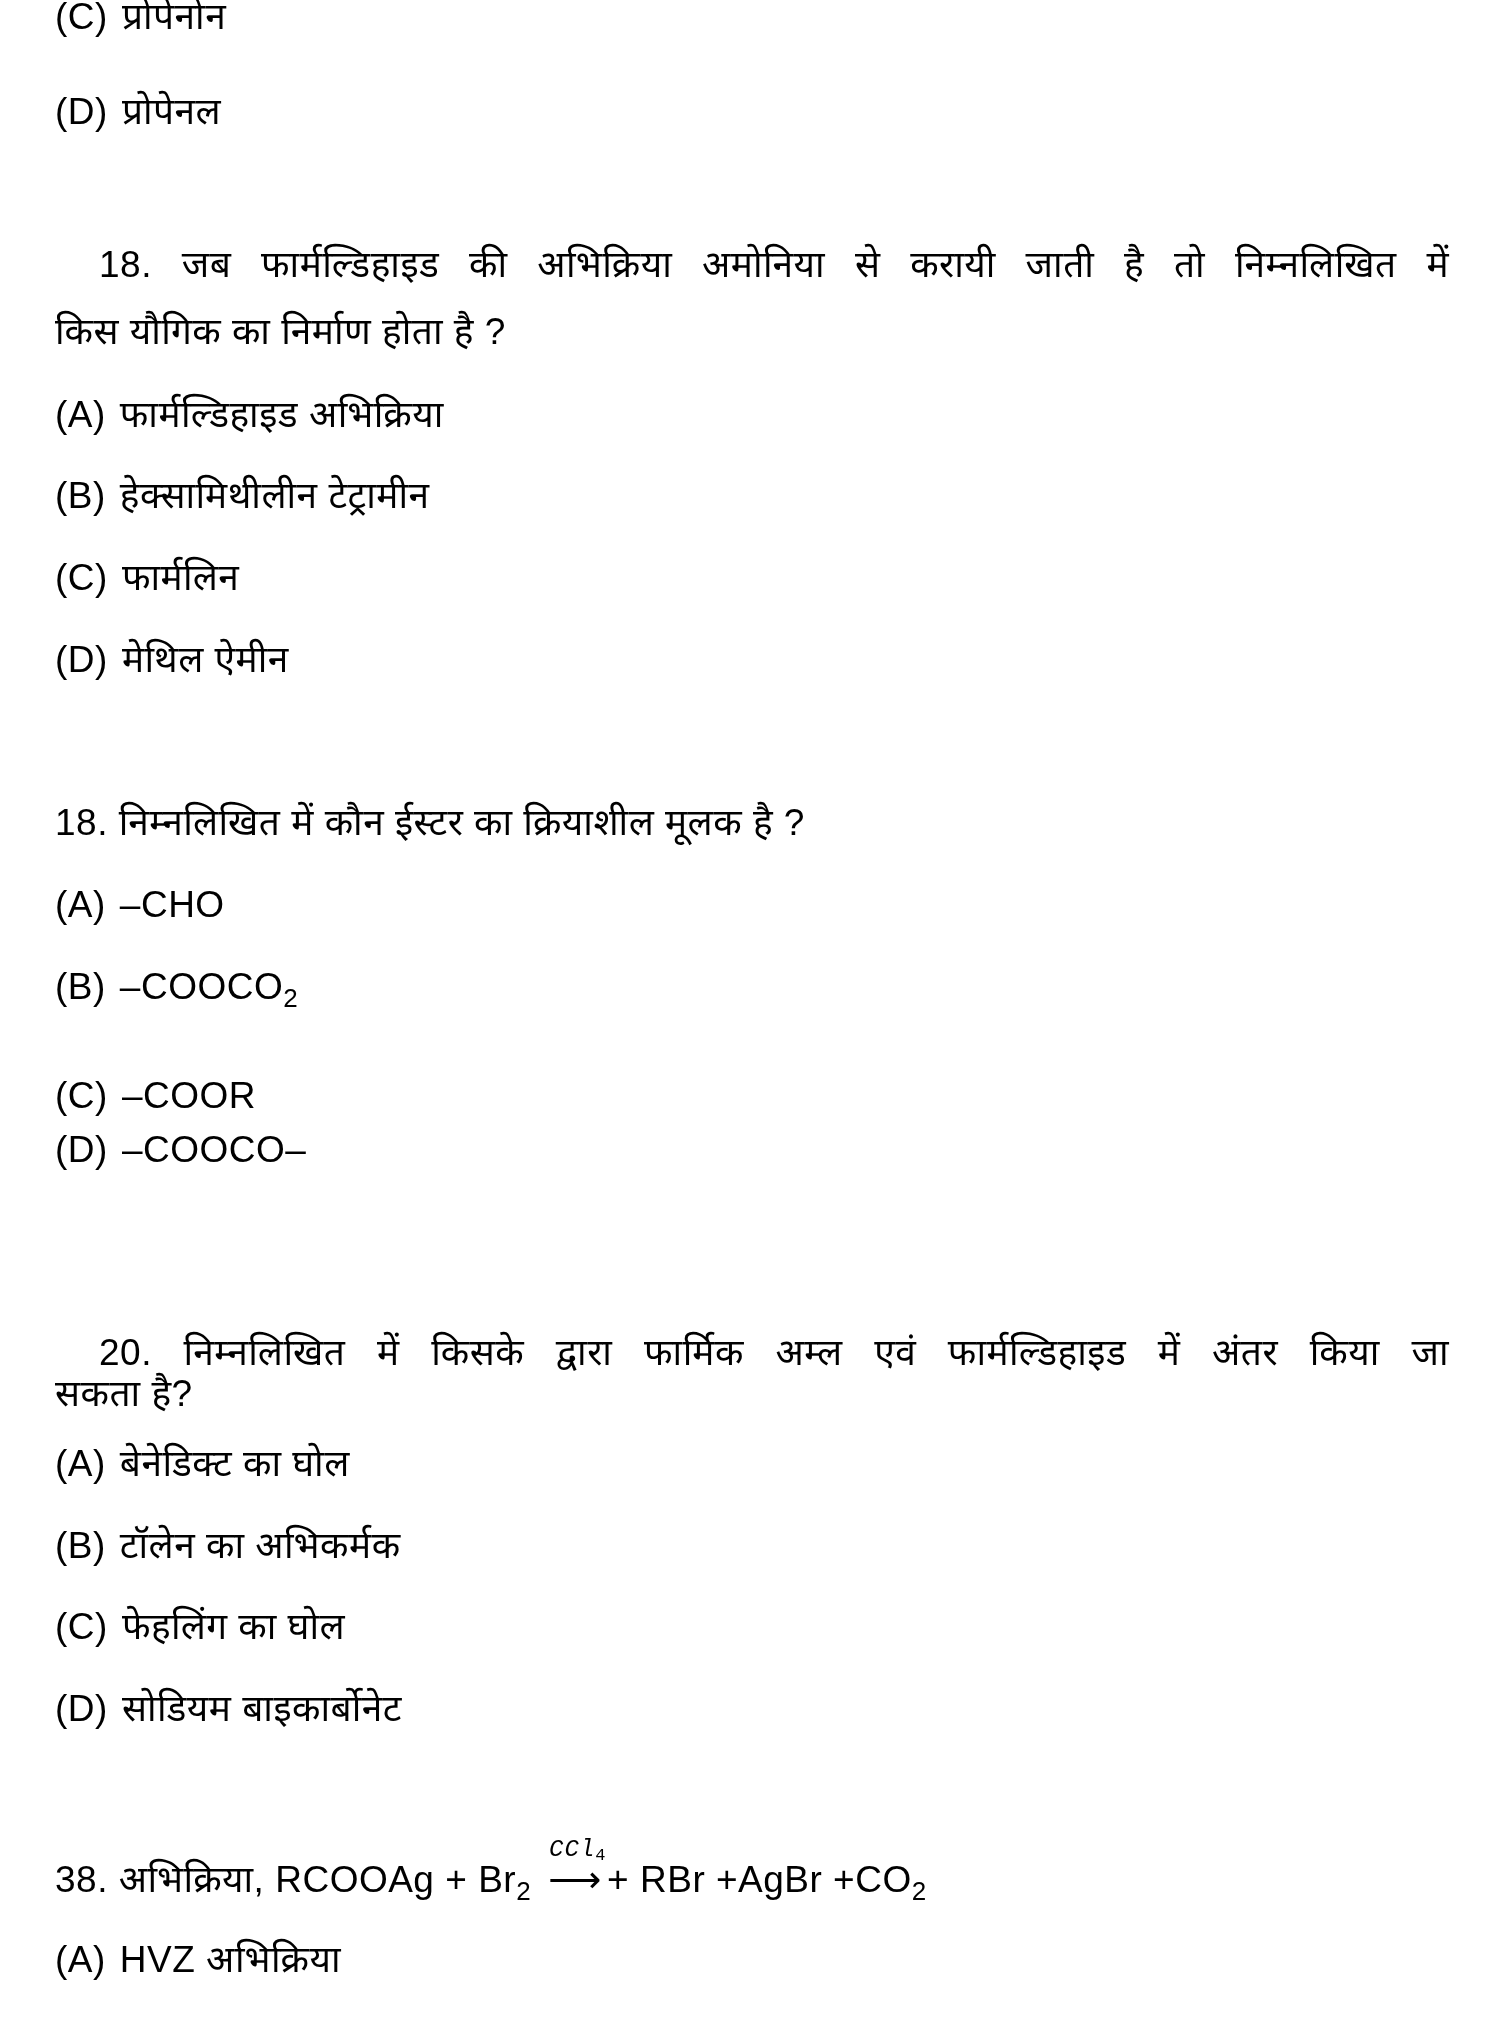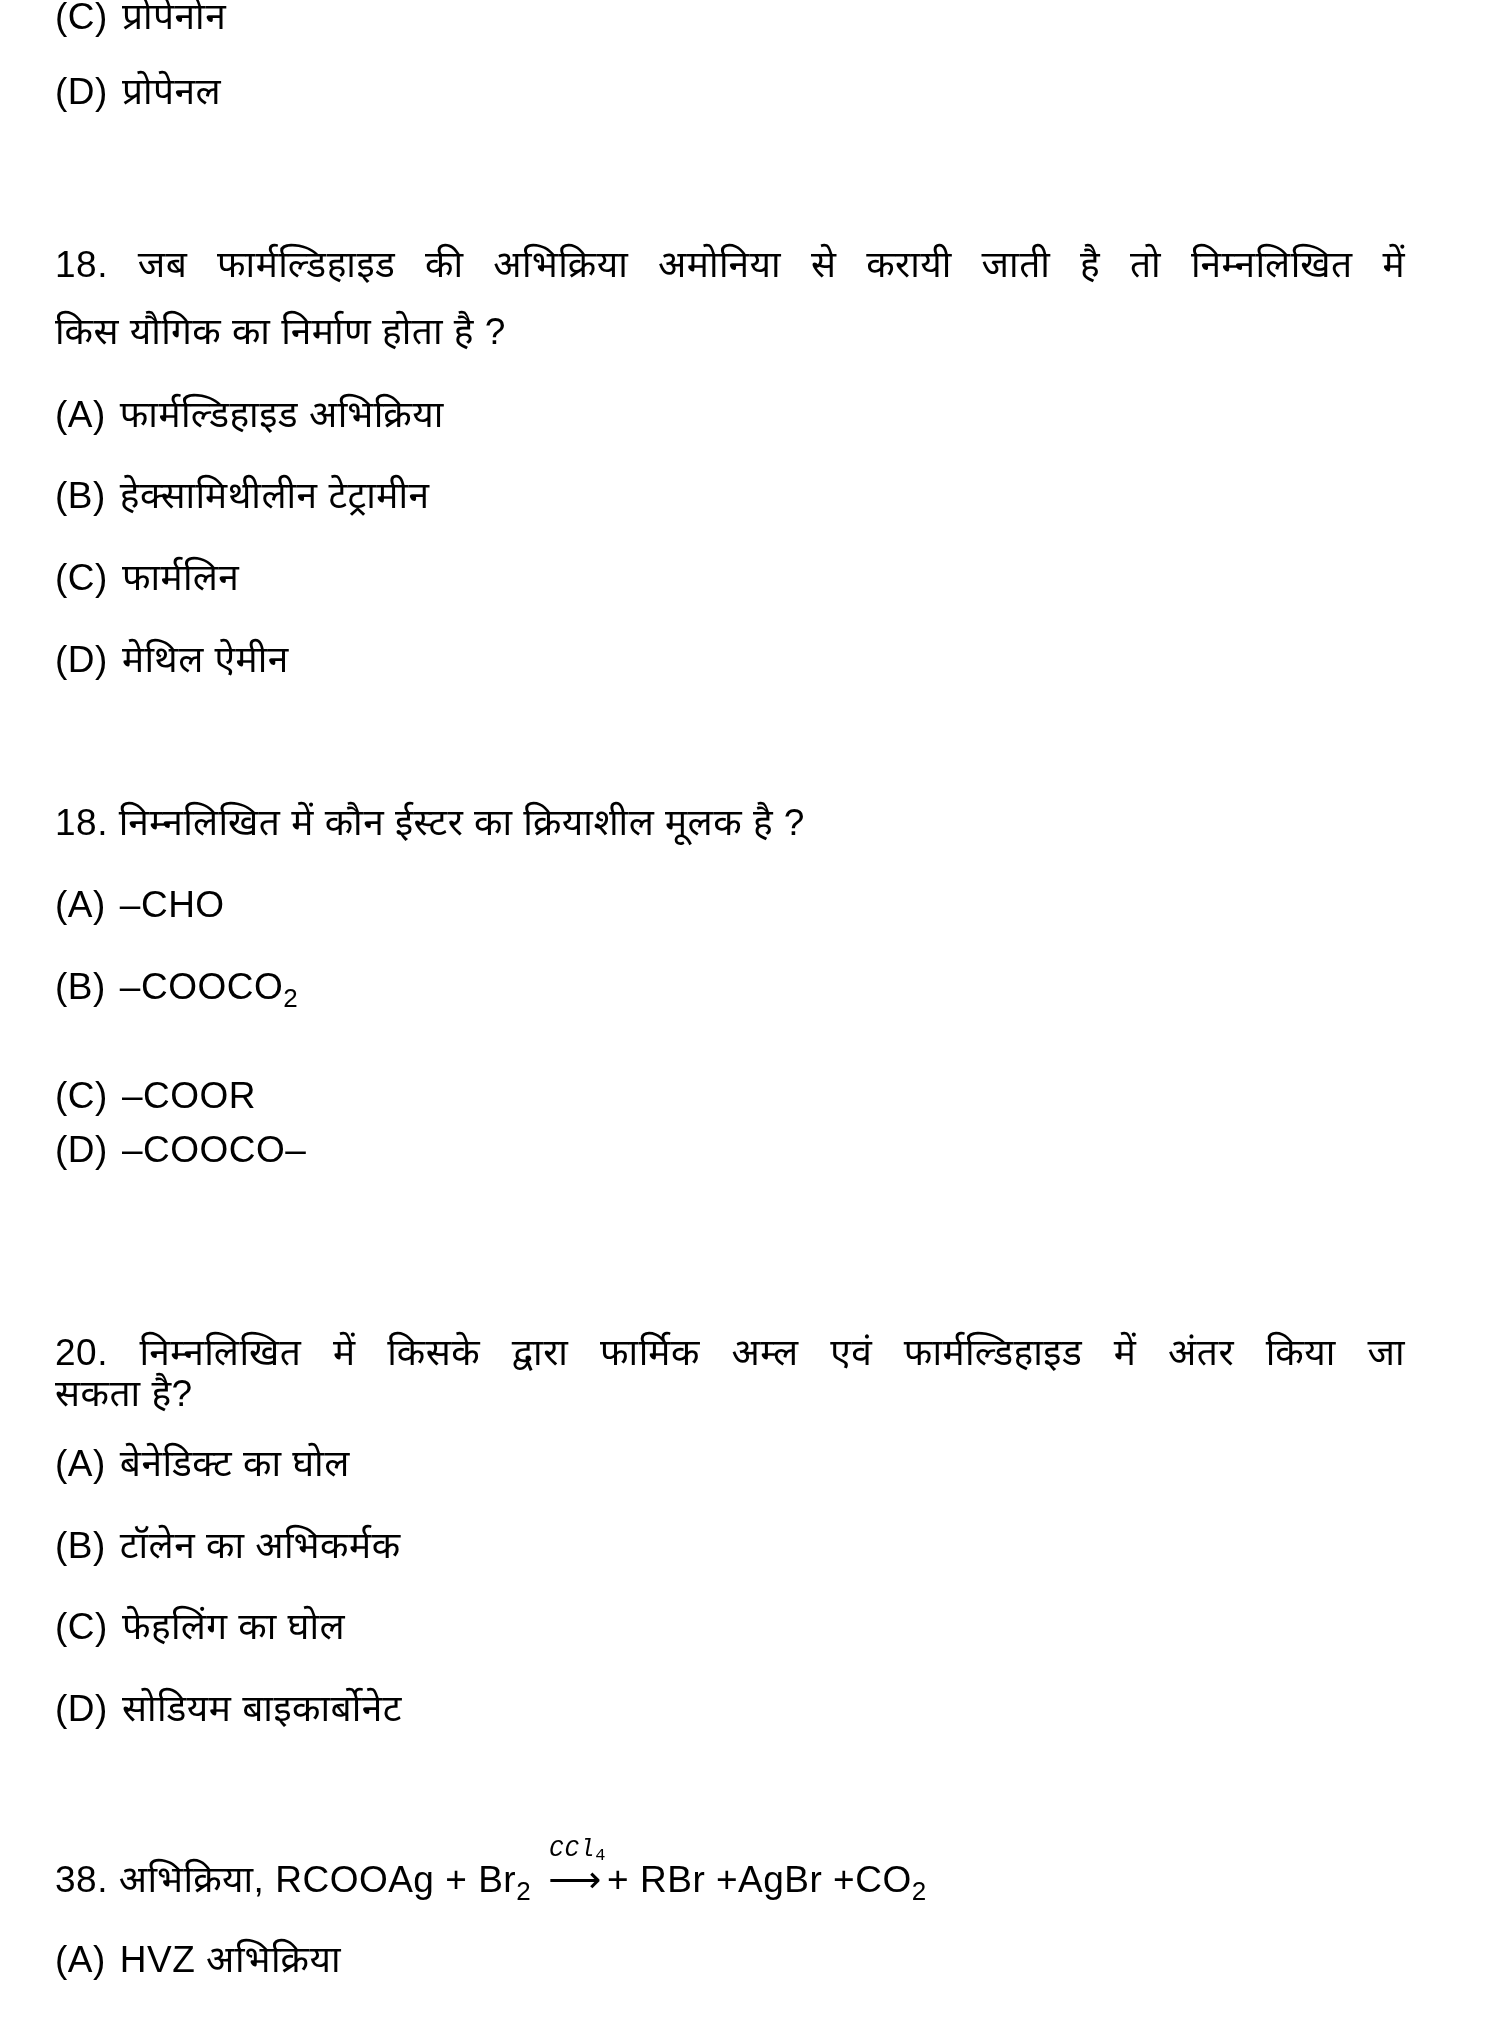--- a/index.html
+++ b/index.html
@@ -5,40 +5,40 @@
   html, body { margin: 0; padding: 0; background: #ffffff; }
   body {
     width: 1505px; height: 2034px; position: relative; overflow: hidden;
     font-family: "Liberation Sans", "DejaVu Sans", sans-serif;
     color: #000000;
   }
   .line {
     position: absolute; left: 55px; font-size: 37px; line-height: 44px;
     white-space: nowrap; letter-spacing: 0.5px;
   }
-  .line.wide { width: 1350px; }
+  .line.wide { width: 1350px; margin-left: 44px; }
   .justify { text-align: justify; text-align-last: justify; white-space: normal; }
   .opt-label { display: inline-block; margin-right: 14px; }
   sub { font-size: 26px; vertical-align: -8px; line-height: 0; }
   .arrow-wrap {
     display: inline-block; position: relative; width: 60px; text-align: center; margin: 0 2px 0 14px;
   }
   .arrow-label {
     position: absolute; left: 4px; top: -30px; font-family: Liberation Mono, monospace;
     font-style: italic; font-size: 24px; letter-spacing: 1px;
   }
   .arrow-label sub { font-size: 17px; vertical-align: -4px; font-style: normal; }
 </style>
 </head>
 <body>
 
 <div class="line" style="top:-5px">
   <span class="opt-label">(C)</span><span>प्रोपेनोन</span>
 </div>
-<div class="line" style="top:70px">
+<div class="line" style="top:90px">
   <span class="opt-label">(D)</span><span>प्रोपेनल</span>
 </div>
 
 <div class="line wide justify" style="top:243px">
   <span>18.</span>
   <span>जब फार्मल्डिहाइड की अभिक्रिया अमोनिया से करायी जाती है तो निम्नलिखित में</span>
 </div>
 <div class="line" style="top:310px">
   <span>किस यौगिक का निर्माण होता है ?</span>
 </div>

